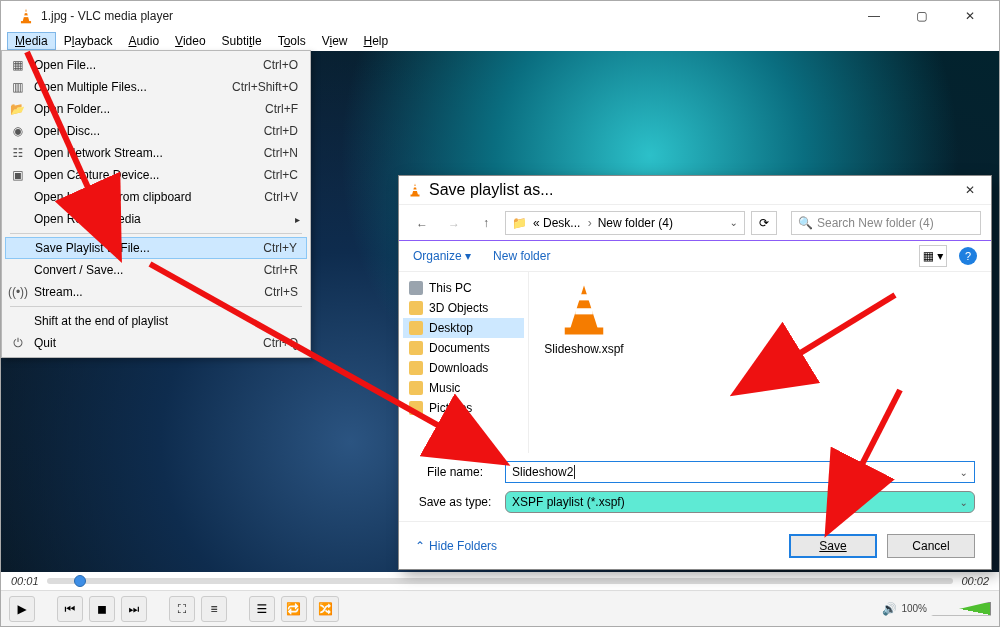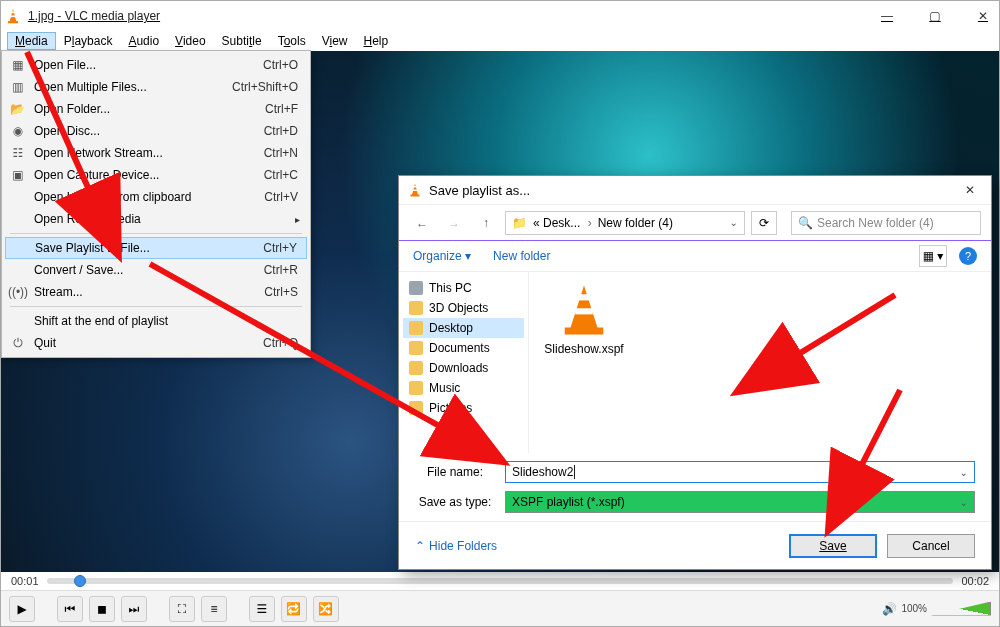--- a/index.html
+++ b/index.html
@@ -1,35 +1,35 @@
 <!DOCTYPE html>
 <html><head>
 <meta charset="utf-8">
 <style>
 * { box-sizing: border-box; margin: 0; padding: 0; font-family: "Segoe UI", Tahoma, sans-serif; font-size: 12px; }
 body { width: 1000px; height: 627px; overflow: hidden; position: relative; background: #fff; }
 
 
 .vlc { position: absolute; inset: 0; background: #fff; display: flex; flex-direction: column; border: 1px solid #aaa; }
-.titlebar { height: 30px; display: flex; align-items: center; padding: 0 3px; background: #fff; text-decoration: underline; }
+.titlebar { height: 30px; display: flex; align-items: center; padding: 0 16px; background: #fff; }
 .titlebar .cone { width: 18px; height: 18px; margin-right: 6px; }
 .titlebar .title { flex: 1; font-size: 12px; color: #222; }
 .titlebar .winbtns { display: flex; gap: 22px; }
 .winbtn { width: 26px; height: 20px; display:flex; align-items:center; justify-content:center; color:#333; }
 .menubar { height: 20px; display:flex; align-items:center; padding: 0 6px; background:#fff; }
 .menubar .menu { padding: 2px 8px; }
 .menubar .menu.open { background:#cde8ff; border:1px solid #7fb7e8; padding:1px 7px; }
 .video { flex:1; background:#000; position:relative; overflow:hidden; }
 .video .art { position:absolute; inset:0; background:
   radial-gradient(circle at 65% 20%, #2cc0c9 0%, #0a6e80 20%, rgba(0,0,0,0) 40%),
   radial-gradient(circle at 35% 75%, #2b5481 0%, #0e2c4e 25%, rgba(0,0,0,0) 55%),
   linear-gradient(200deg, #02232e, #0b1d2e 45%, #081620);
 }
 .seek { height: 18px; display:flex; align-items:center; padding: 0 10px; gap:8px; background:#fff; }
-.seek .time { font-size:11px; color:#333; }
+.seek .time { font-size:11px; color:#333;font-style:italic; }
 .seek .track { flex:1; height:6px; background:#dcdcdc; border-radius:3px; position:relative; }
 .seek .thumb { position:absolute; top:-3px; width:12px; height:12px; border-radius:50%; background:#3d8ee6; border:1px solid #2a6bb0; }
 .controls { height: 36px; display:flex; align-items:center; padding: 2px 8px; gap:6px; background:#f4f4f4; border-top:1px solid #ddd; }
 .cbtn { width:26px; height:26px; display:flex; align-items:center; justify-content:center; background:#eee; border:1px solid #ccc; border-radius:3px; }
 .csep { width:10px; }
 .spacer { flex:1; }
 .vol { display:flex; align-items:center; gap:4px; }
 .volbar { width:60px; height:14px; background:linear-gradient(to top right, transparent 50%, #4fbf30 50%); clip-path: polygon(0 100%, 100% 0, 100% 100%); border:1px solid #888; }
 .volpct { font-size:10px; color:#444; }
 
@@ -39,21 +39,21 @@
 .dditem .icon { position:absolute; left:6px; width:16px; height:16px; display:flex; align-items:center; justify-content:center; color:#555; }
 .dditem .shortcut { margin-left:auto; color:#333; }
 .dditem.hl { background:#cde8ff; border:1px solid #8bc7f5; margin:0 1px; padding:0 9px 0 29px; }
 .dditem.sub::after { content:"▸"; position:absolute; right:8px; font-size:10px; color:#333; }
 .ddsep { height:1px; background:#cfcfcf; margin:3px 6px; }
 
 
 .dialog { position:absolute; left:398px; top:175px; width:594px; height:395px; background:#fff; border:1px solid #888; box-shadow: 5px 5px 14px rgba(0,0,0,.35); display:flex; flex-direction:column; }
 .dlg-title { height:28px; display:flex; align-items:center; padding:0 8px; background:#fff; }
 .dlg-title .cone { width:16px; height:16px; margin-right:6px;}
-.dlg-title .t { flex:1; font-size:13px;}
+.dlg-title .t { flex:1; font-size:16px;}
 .dlg-nav { height:36px; display:flex; align-items:center; padding:0 10px; gap:6px; border-top:1px solid #eee; }
 .navbtn { width:26px; height:26px; display:flex;align-items:center;justify-content:center; color:#555; }
 .breadcrumb { flex:1; height:24px; border:1px solid #ccc; display:flex; align-items:center; padding:0 6px; gap:6px; background:#fff; }
 .breadcrumb .seg::after { content:" ›"; color:#777; margin-left:4px;}
 .refresh { width:26px; height:24px; border:1px solid #ccc; display:flex;align-items:center;justify-content:center; }
 .searchbox { width:190px; height:24px; border:1px solid #ccc; padding:0 6px; color:#888; display:flex; align-items:center; gap:4px; margin-left:8px;}
 .dlg-toolbar { height:32px; display:flex; align-items:center; padding:0 14px; gap:22px; border-top:1px solid #8b5cf6; border-bottom:1px solid #eee; }
 .dlg-toolbar .lnk { color:#1a66c2; }
 .dlg-toolbar .right { margin-left:auto; display:flex; gap:12px; align-items:center;}
 .viewbtn { width:28px; height:22px; border:1px solid #ccc; display:flex;align-items:center;justify-content:center; }
@@ -64,21 +64,21 @@
 .tree .titem.sel { background:#cde8ff; }
 .tree .ticon { width:14px;height:14px; background:#6aa0e6; border-radius:2px; }
 .tree .ticon.fld { background:#f3c45a; }
 .tree .ticon.pc { background:#9aa4ae; }
 .files { flex:1; padding:10px; display:flex; align-items:flex-start; gap:20px; }
 .file { width:90px; display:flex; flex-direction:column; align-items:center; gap:4px; font-size:11px; text-align:center;}
 .file .cone { width:56px; height:56px;}
 .dlg-fields { padding:8px 16px; display:grid; grid-template-columns:90px 1fr; row-gap:8px; align-items:center;}
 .dlg-fields label { text-align:center; padding-right:10px;}
 .dlg-fields .combo { height:22px; border:1px solid #888; padding:0 6px; display:flex; align-items:center; background:#fff; position:relative;}
-.dlg-fields .combo.gray { background:#22c55e; }
+.dlg-fields .combo.gray { background:#5eead4;border-radius:6px; }
 .dlg-fields .combo .chev { position:absolute; right:6px; color:#555; font-size:10px;}
 .dlg-footer { height:48px; display:flex; align-items:center; padding:0 16px; border-top:1px solid #eee; }
 .dlg-footer .hidef { color:#1a66c2; display:flex; align-items:center; gap:4px;}
 .dlg-footer .btn { margin-left:10px; width:88px; height:24px; border:1px solid #999; background:#e8e8e8; display:flex; align-items:center; justify-content:center;}
 .dlg-footer .btn.primary { border:2px solid #1e7fe0; background:#e8e8e8;margin-left:16px; }
 
 
 .arrows { position:absolute; inset:0; pointer-events:none; }
 
 

